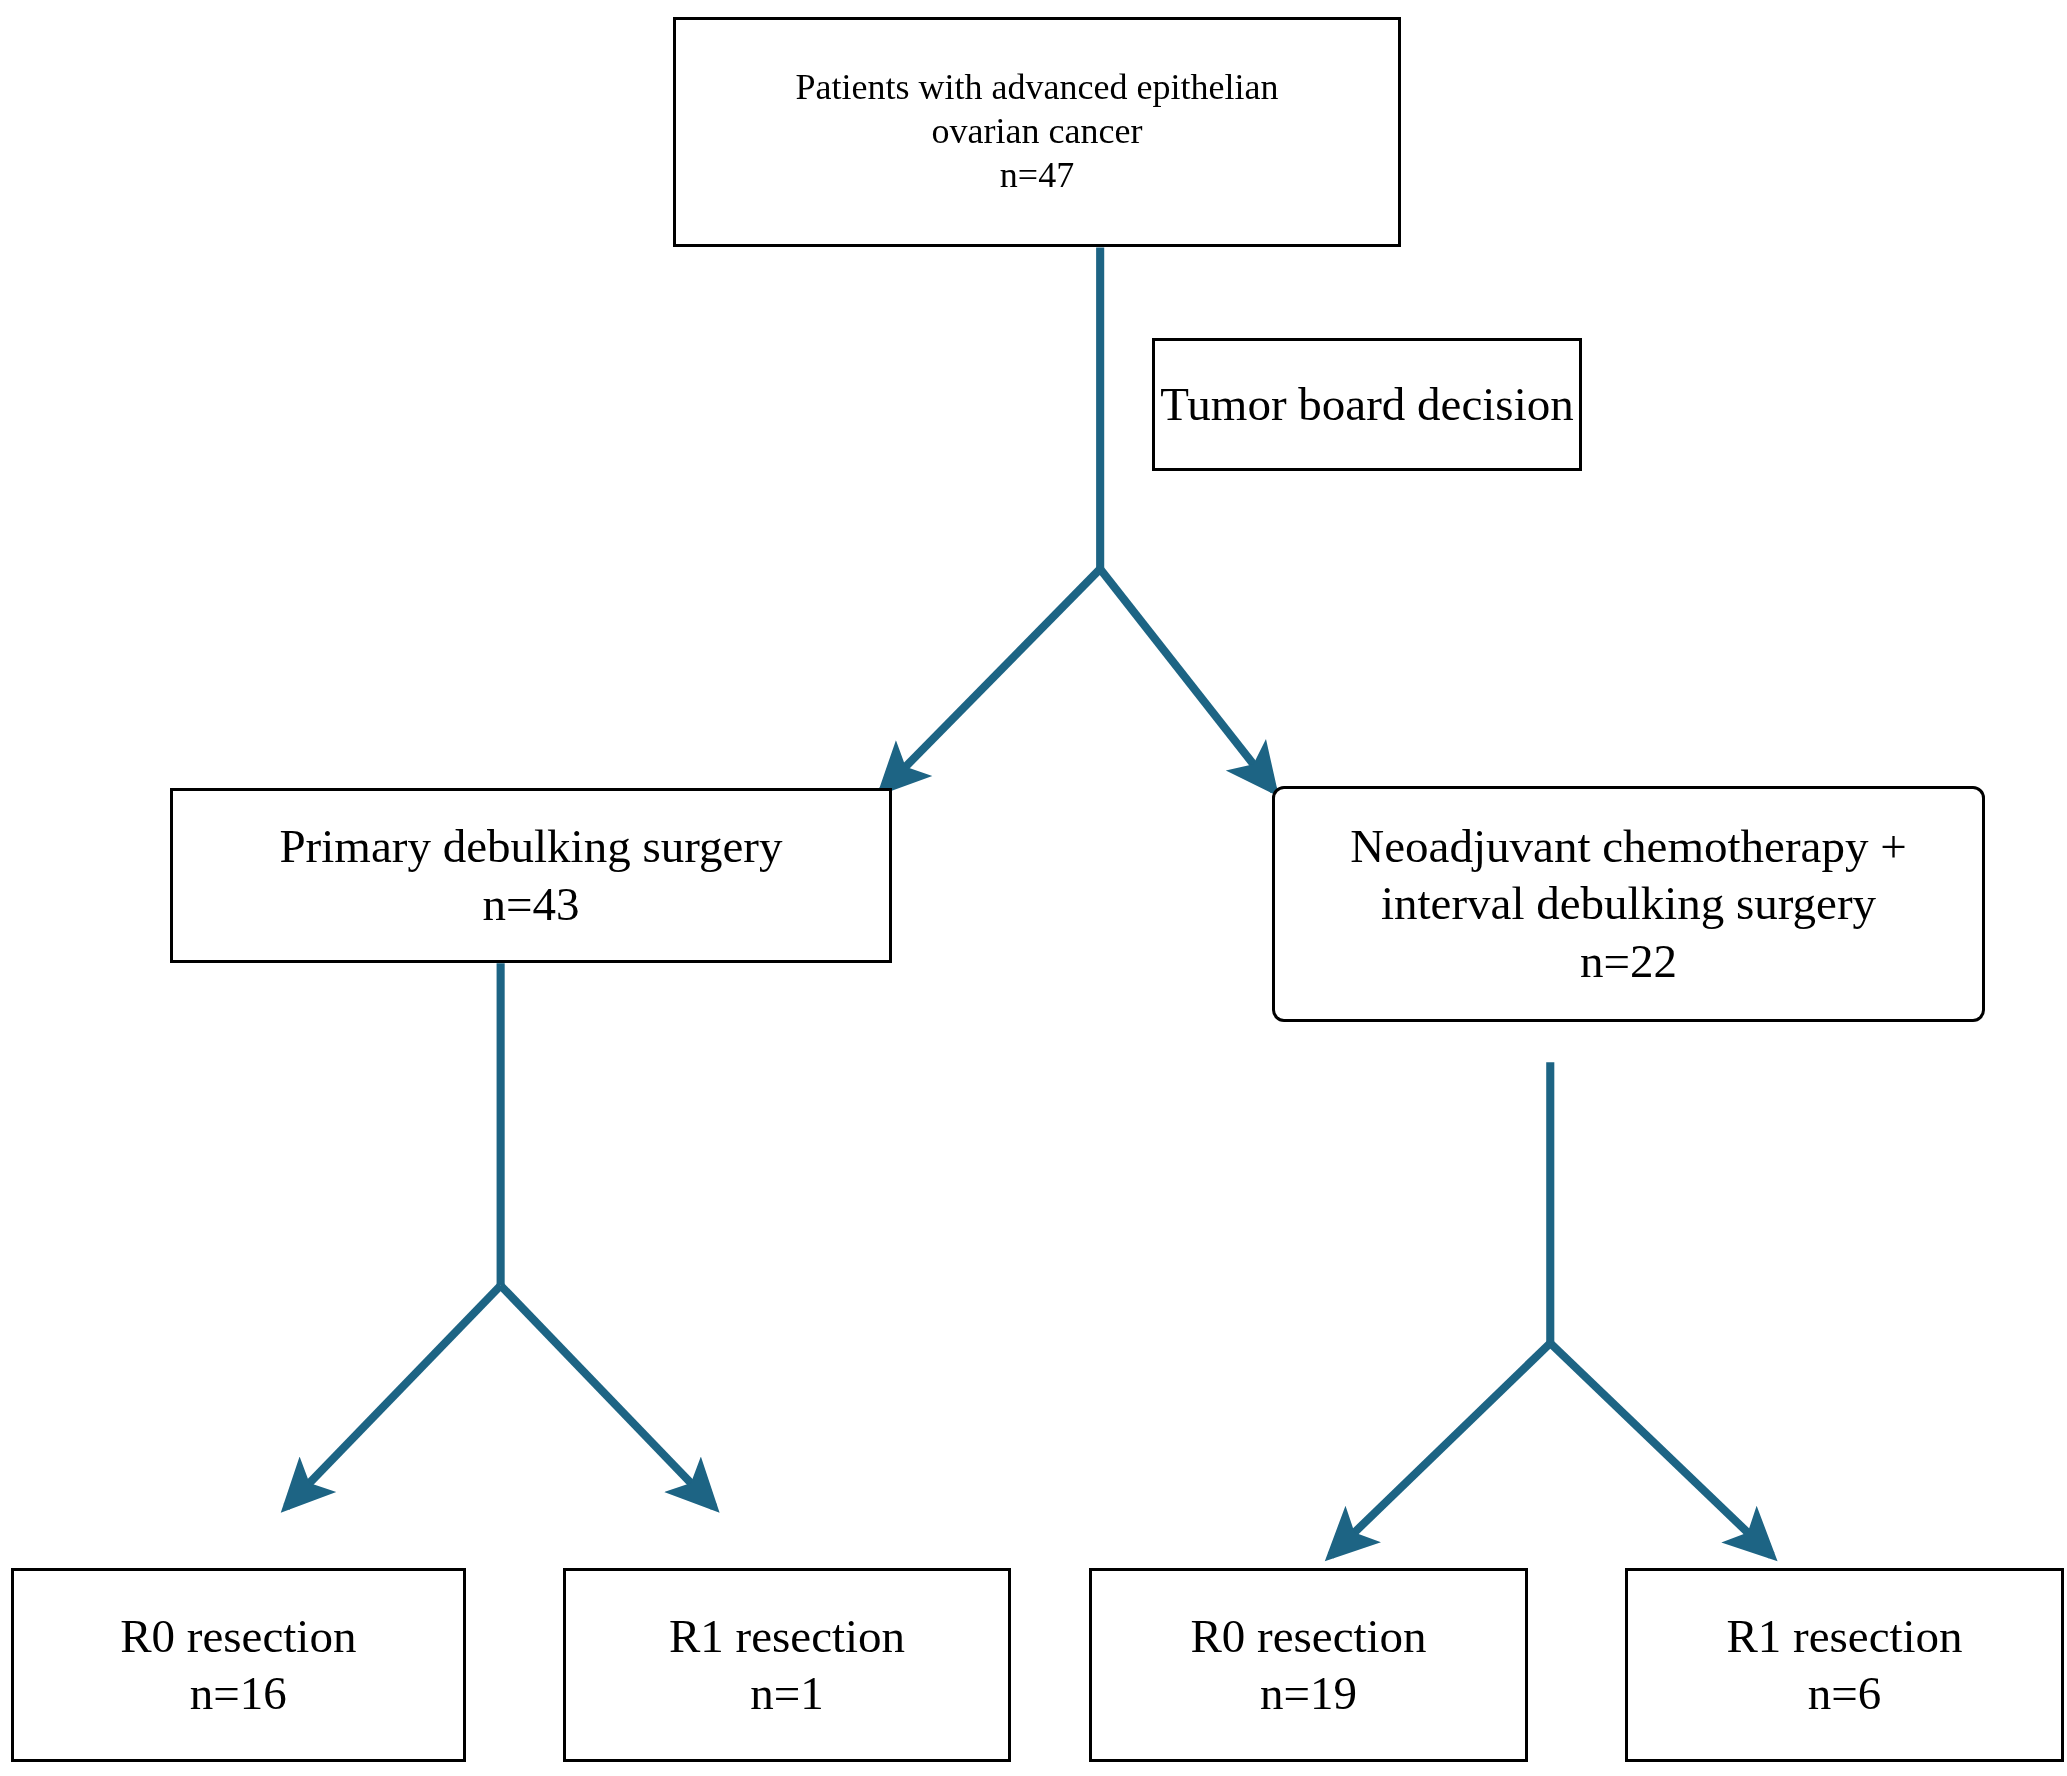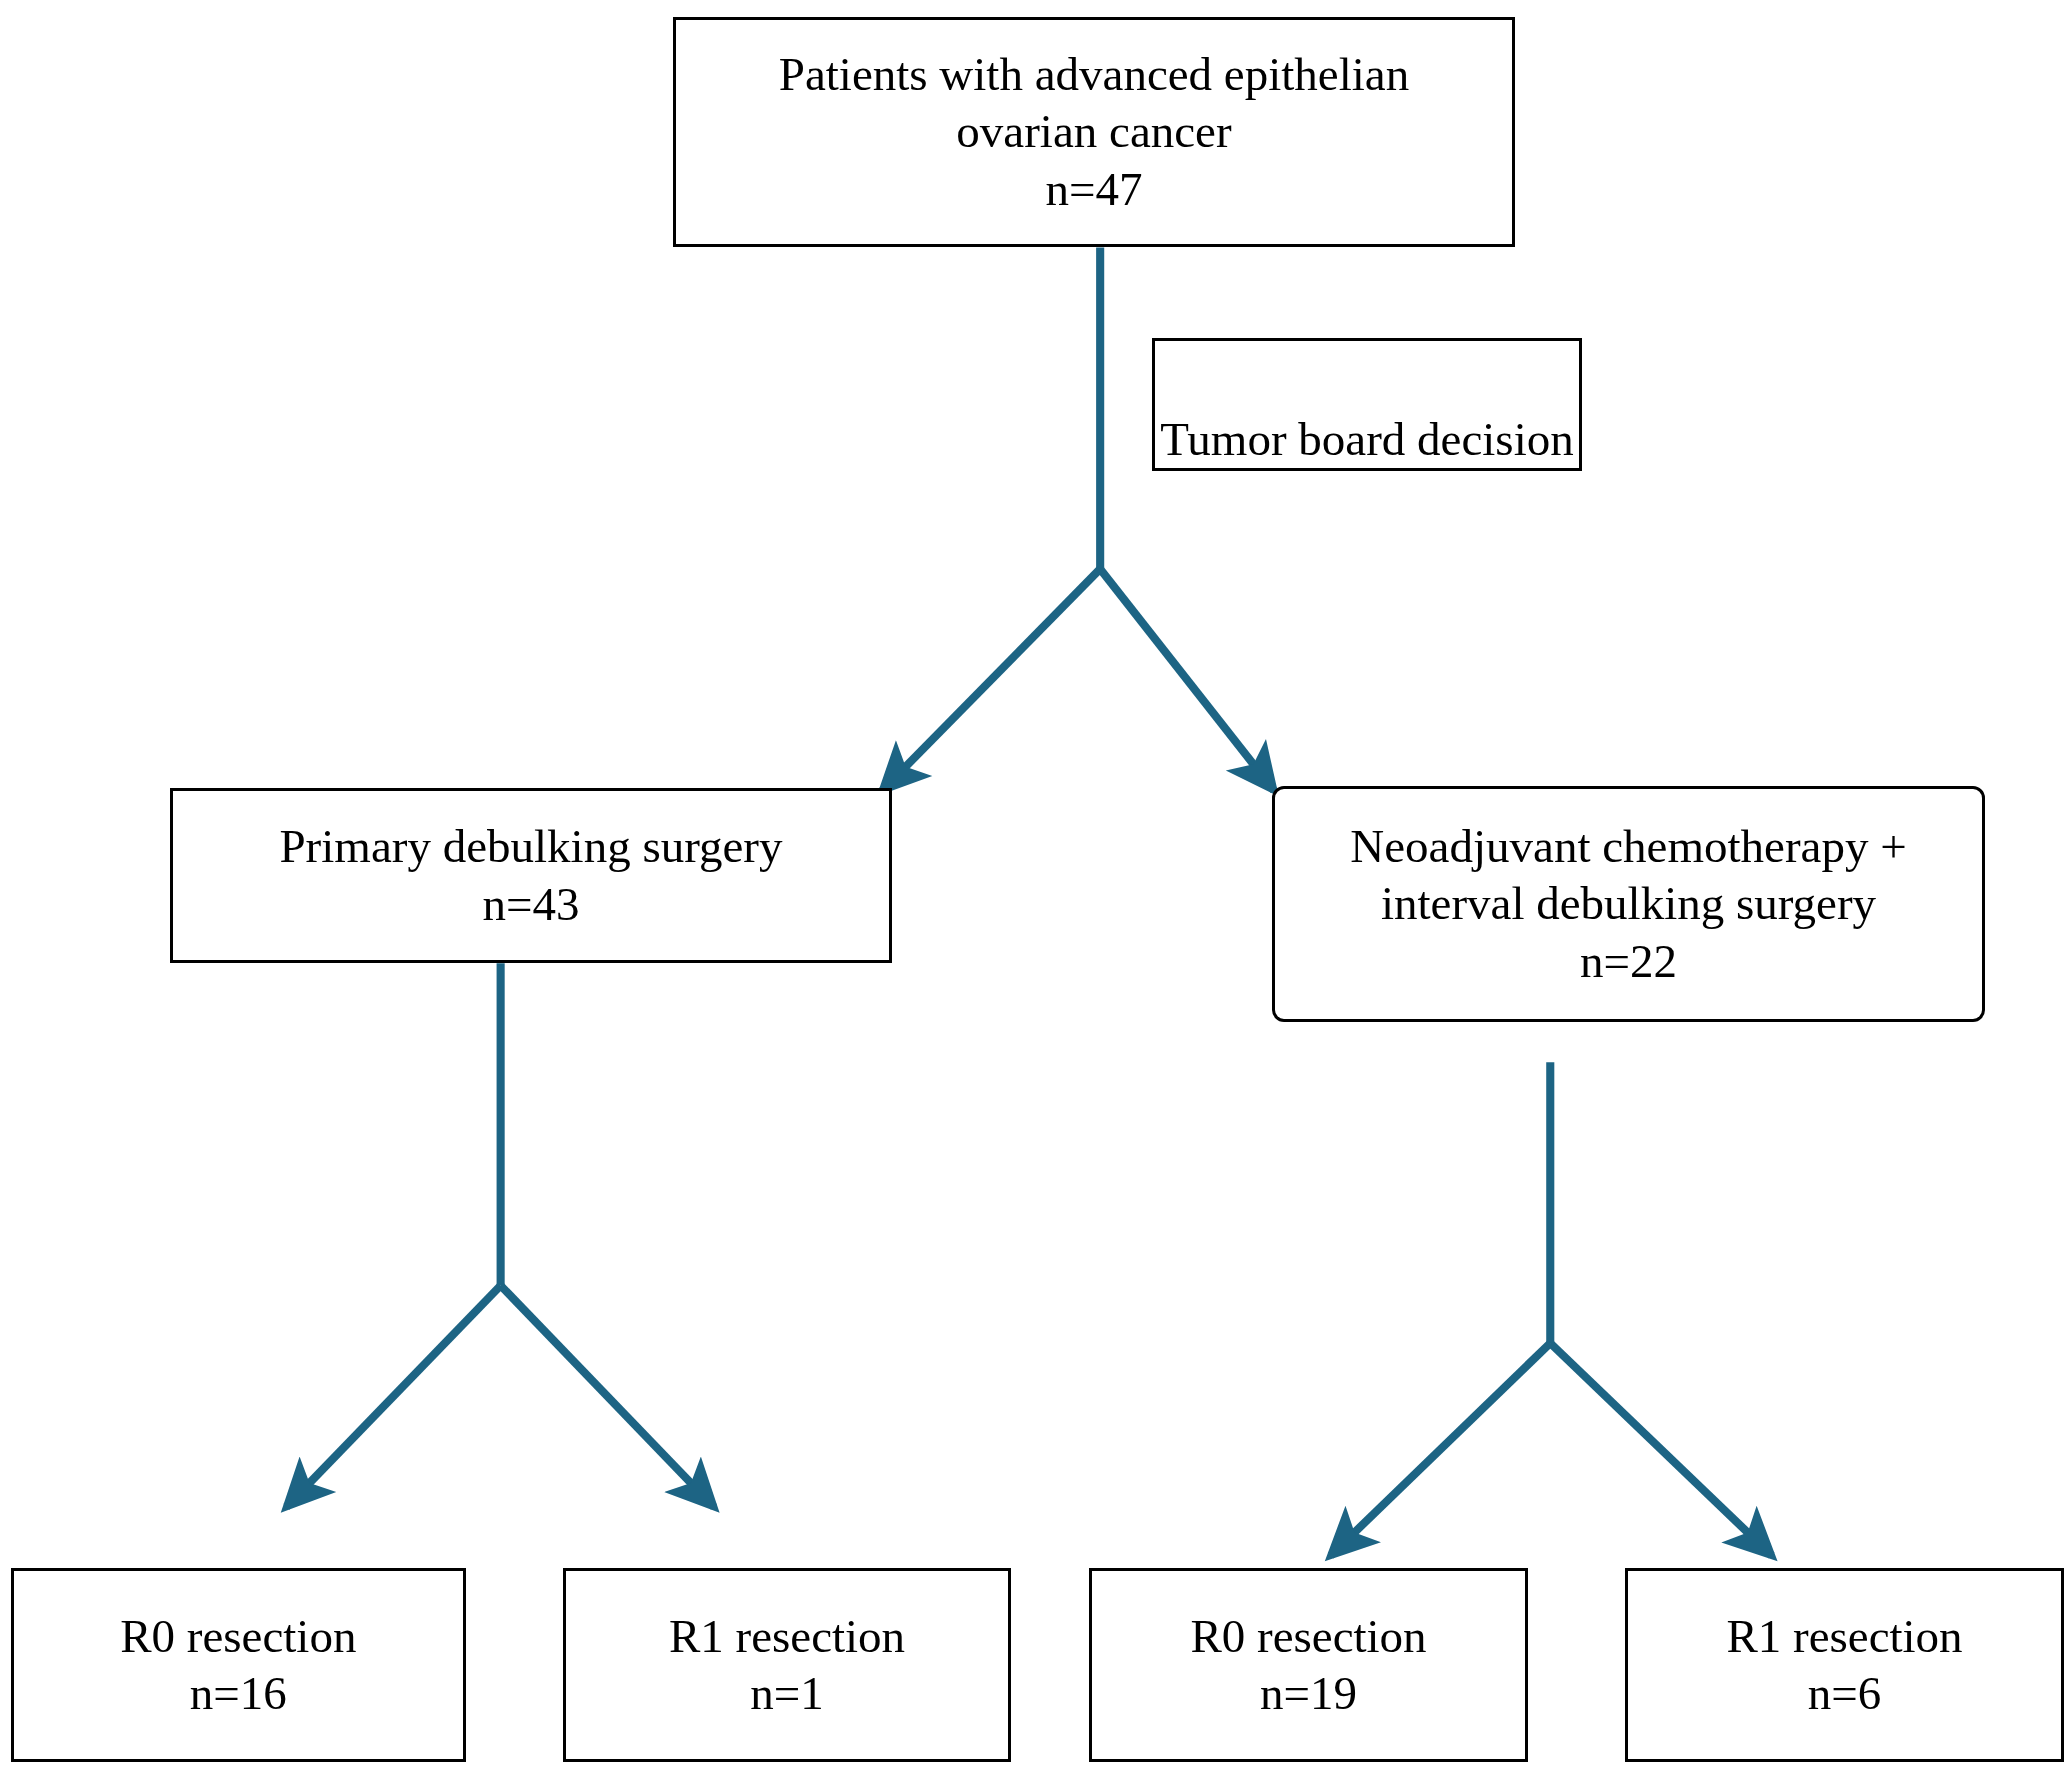--- a/index.html
+++ b/index.html
@@ -35,22 +35,22 @@
     text-align: center;
     color: #000000;
     line-height: 1.22;
     z-index: 2;
   }
   .node .line {
     display: block;
     white-space: nowrap;
   }
   
-  #node-root        { left: 673px;  top: 17px;   width: 842px;  height: 230px;  font-size: 47px; }
-  #node-tumor-board { left: 1152px; top: 338px;  width: 430px;  height: 133px;  font-size: 47px; justify-content: flex-end; }
+  #node-root        { left: 673px;  top: 17px;   width: 728px;  height: 230px;  font-size: 36px; }
+  #node-tumor-board { left: 1152px; top: 338px;  width: 430px;  height: 133px;  font-size: 47px; }
   #node-pds         { left: 170px;  top: 788px;  width: 722px;  height: 175px;  font-size: 47px; }
   #node-nact        { left: 1272px; top: 786px;  width: 713px;  height: 236px;  font-size: 47px; border-radius: 12px; }
   #node-pds-r0      { left: 10.8px;   top: 1568px; width: 455px;  height: 194px;  font-size: 47px; }
   #node-pds-r1      { left: 563px;  top: 1568px; width: 448px;  height: 194px;  font-size: 47px; }
   #node-nact-r0     { left: 1089px; top: 1568px; width: 439px;  height: 194px;  font-size: 47px; }
   #node-nact-r1     { left: 1625px; top: 1568px; width: 439px;  height: 194px;  font-size: 47px; }
 </style>
 </head>
 <body>
 

